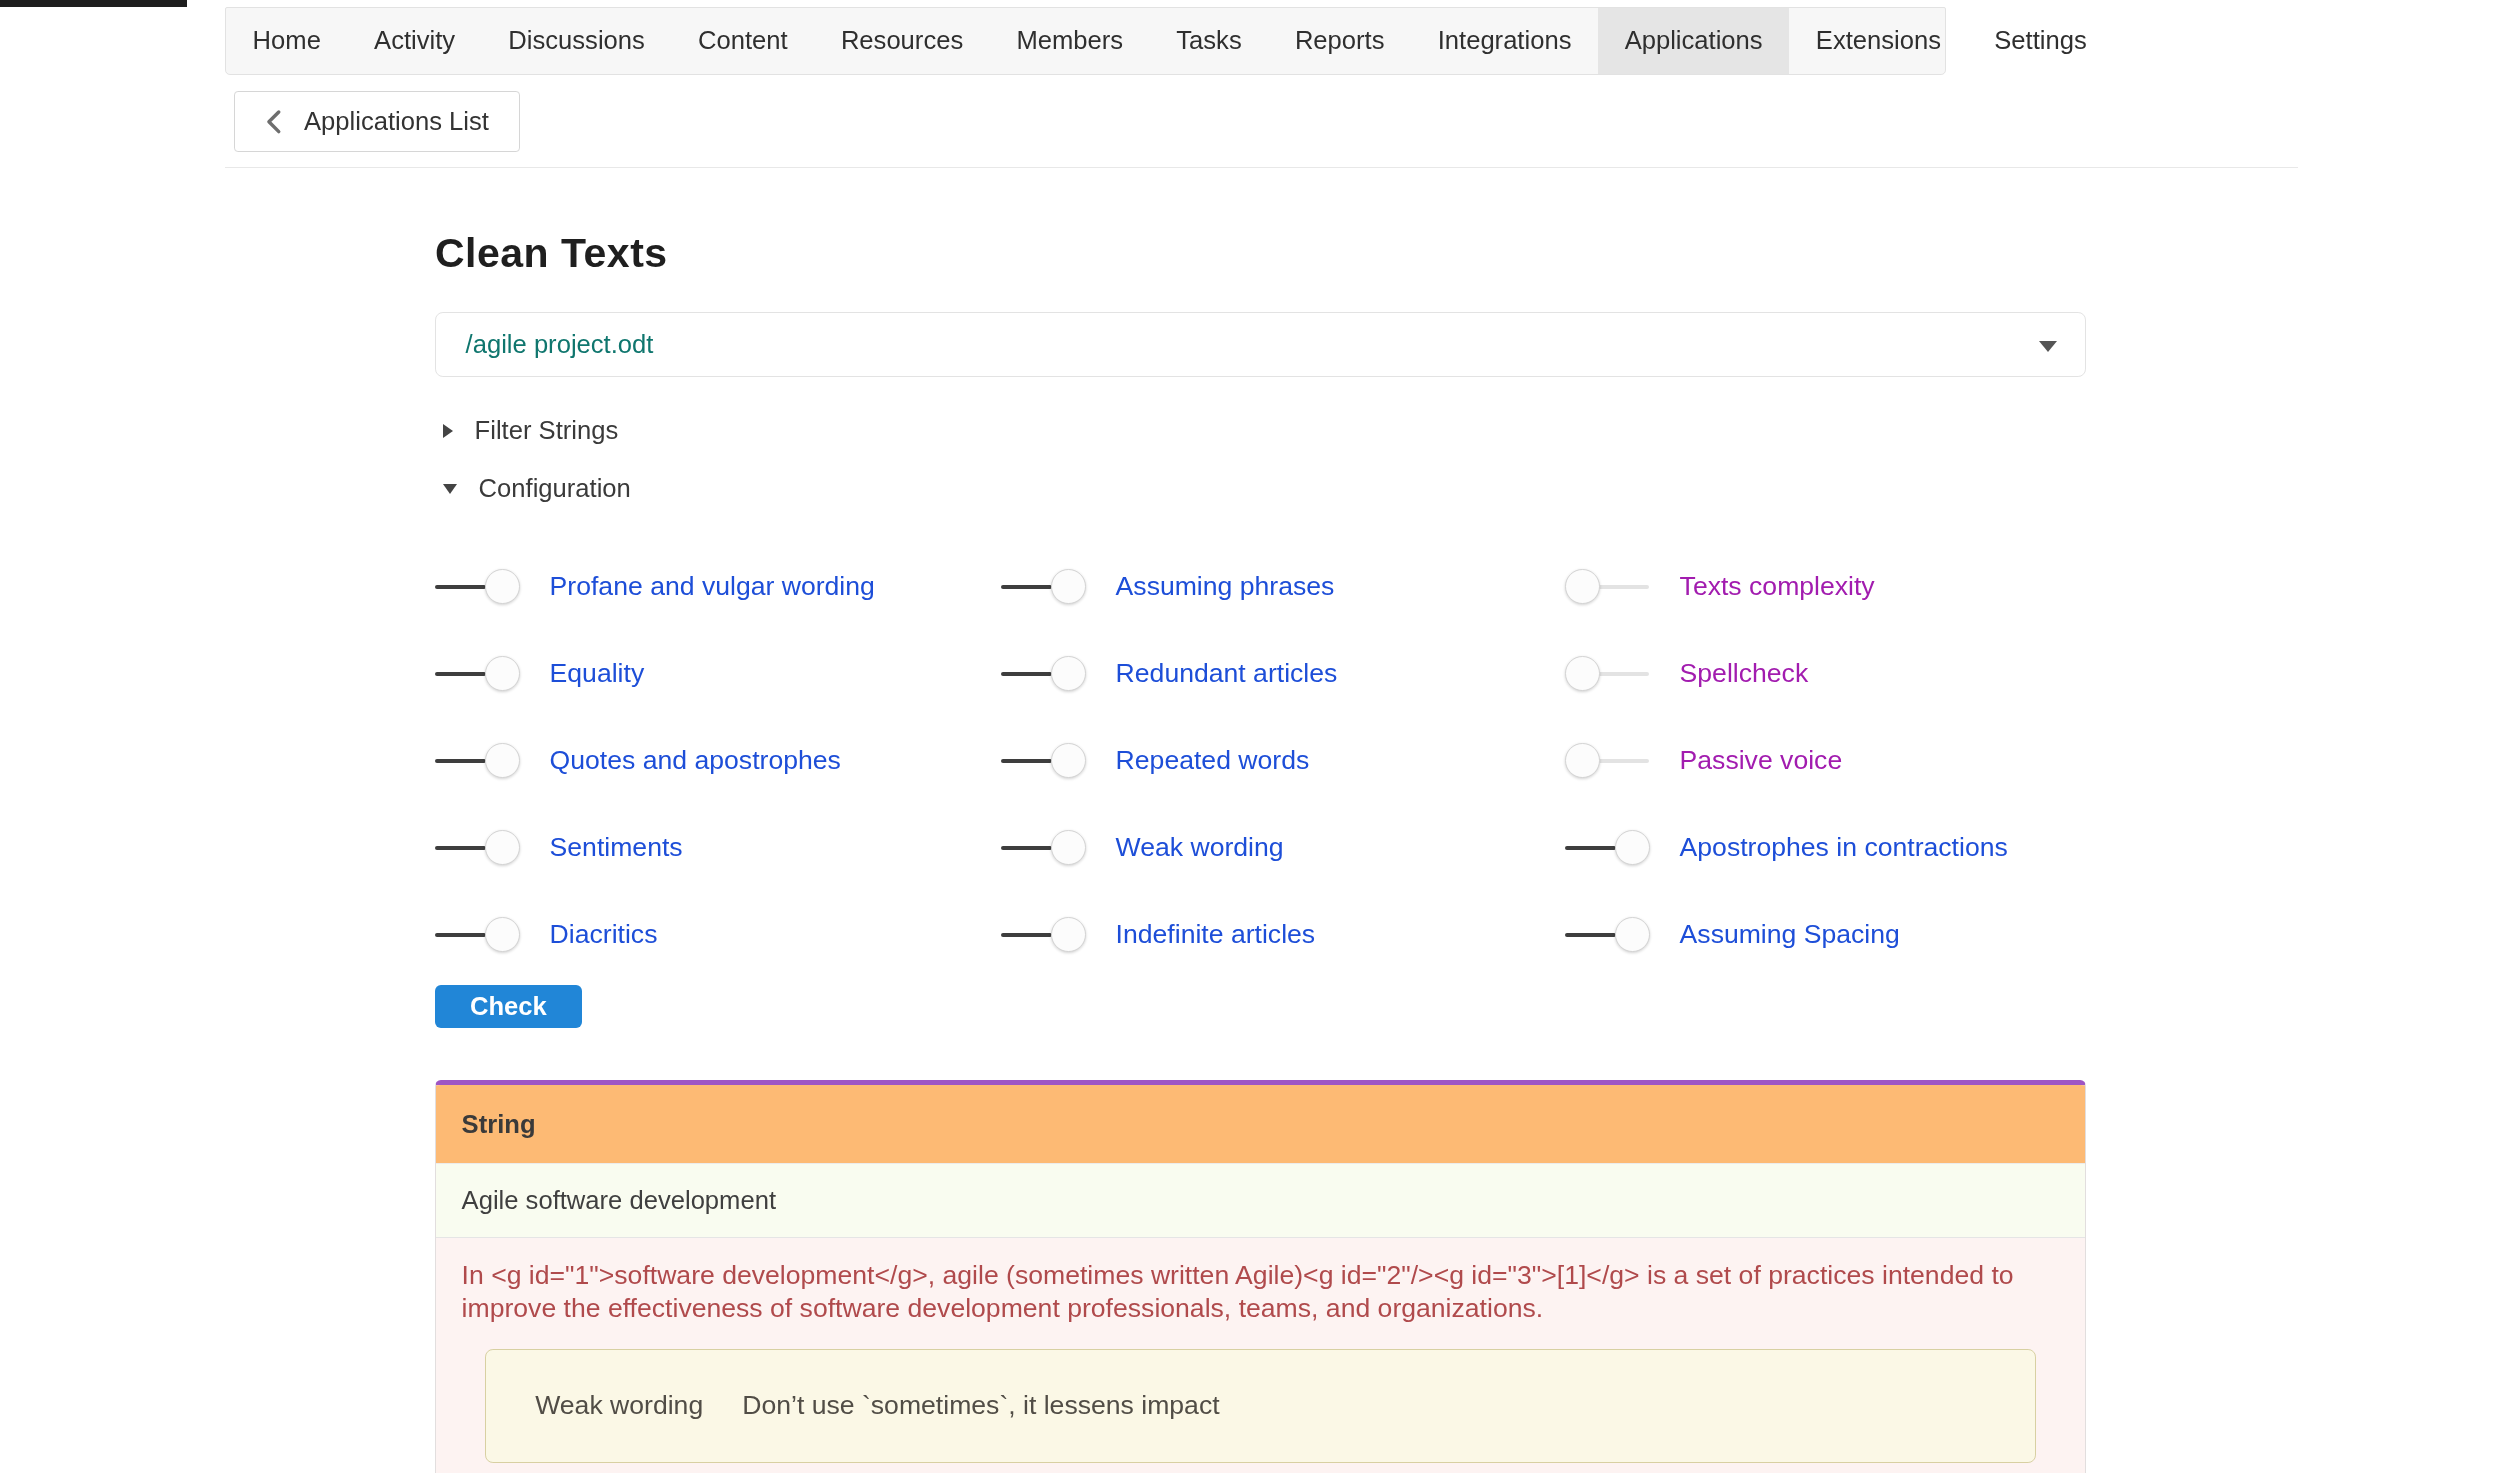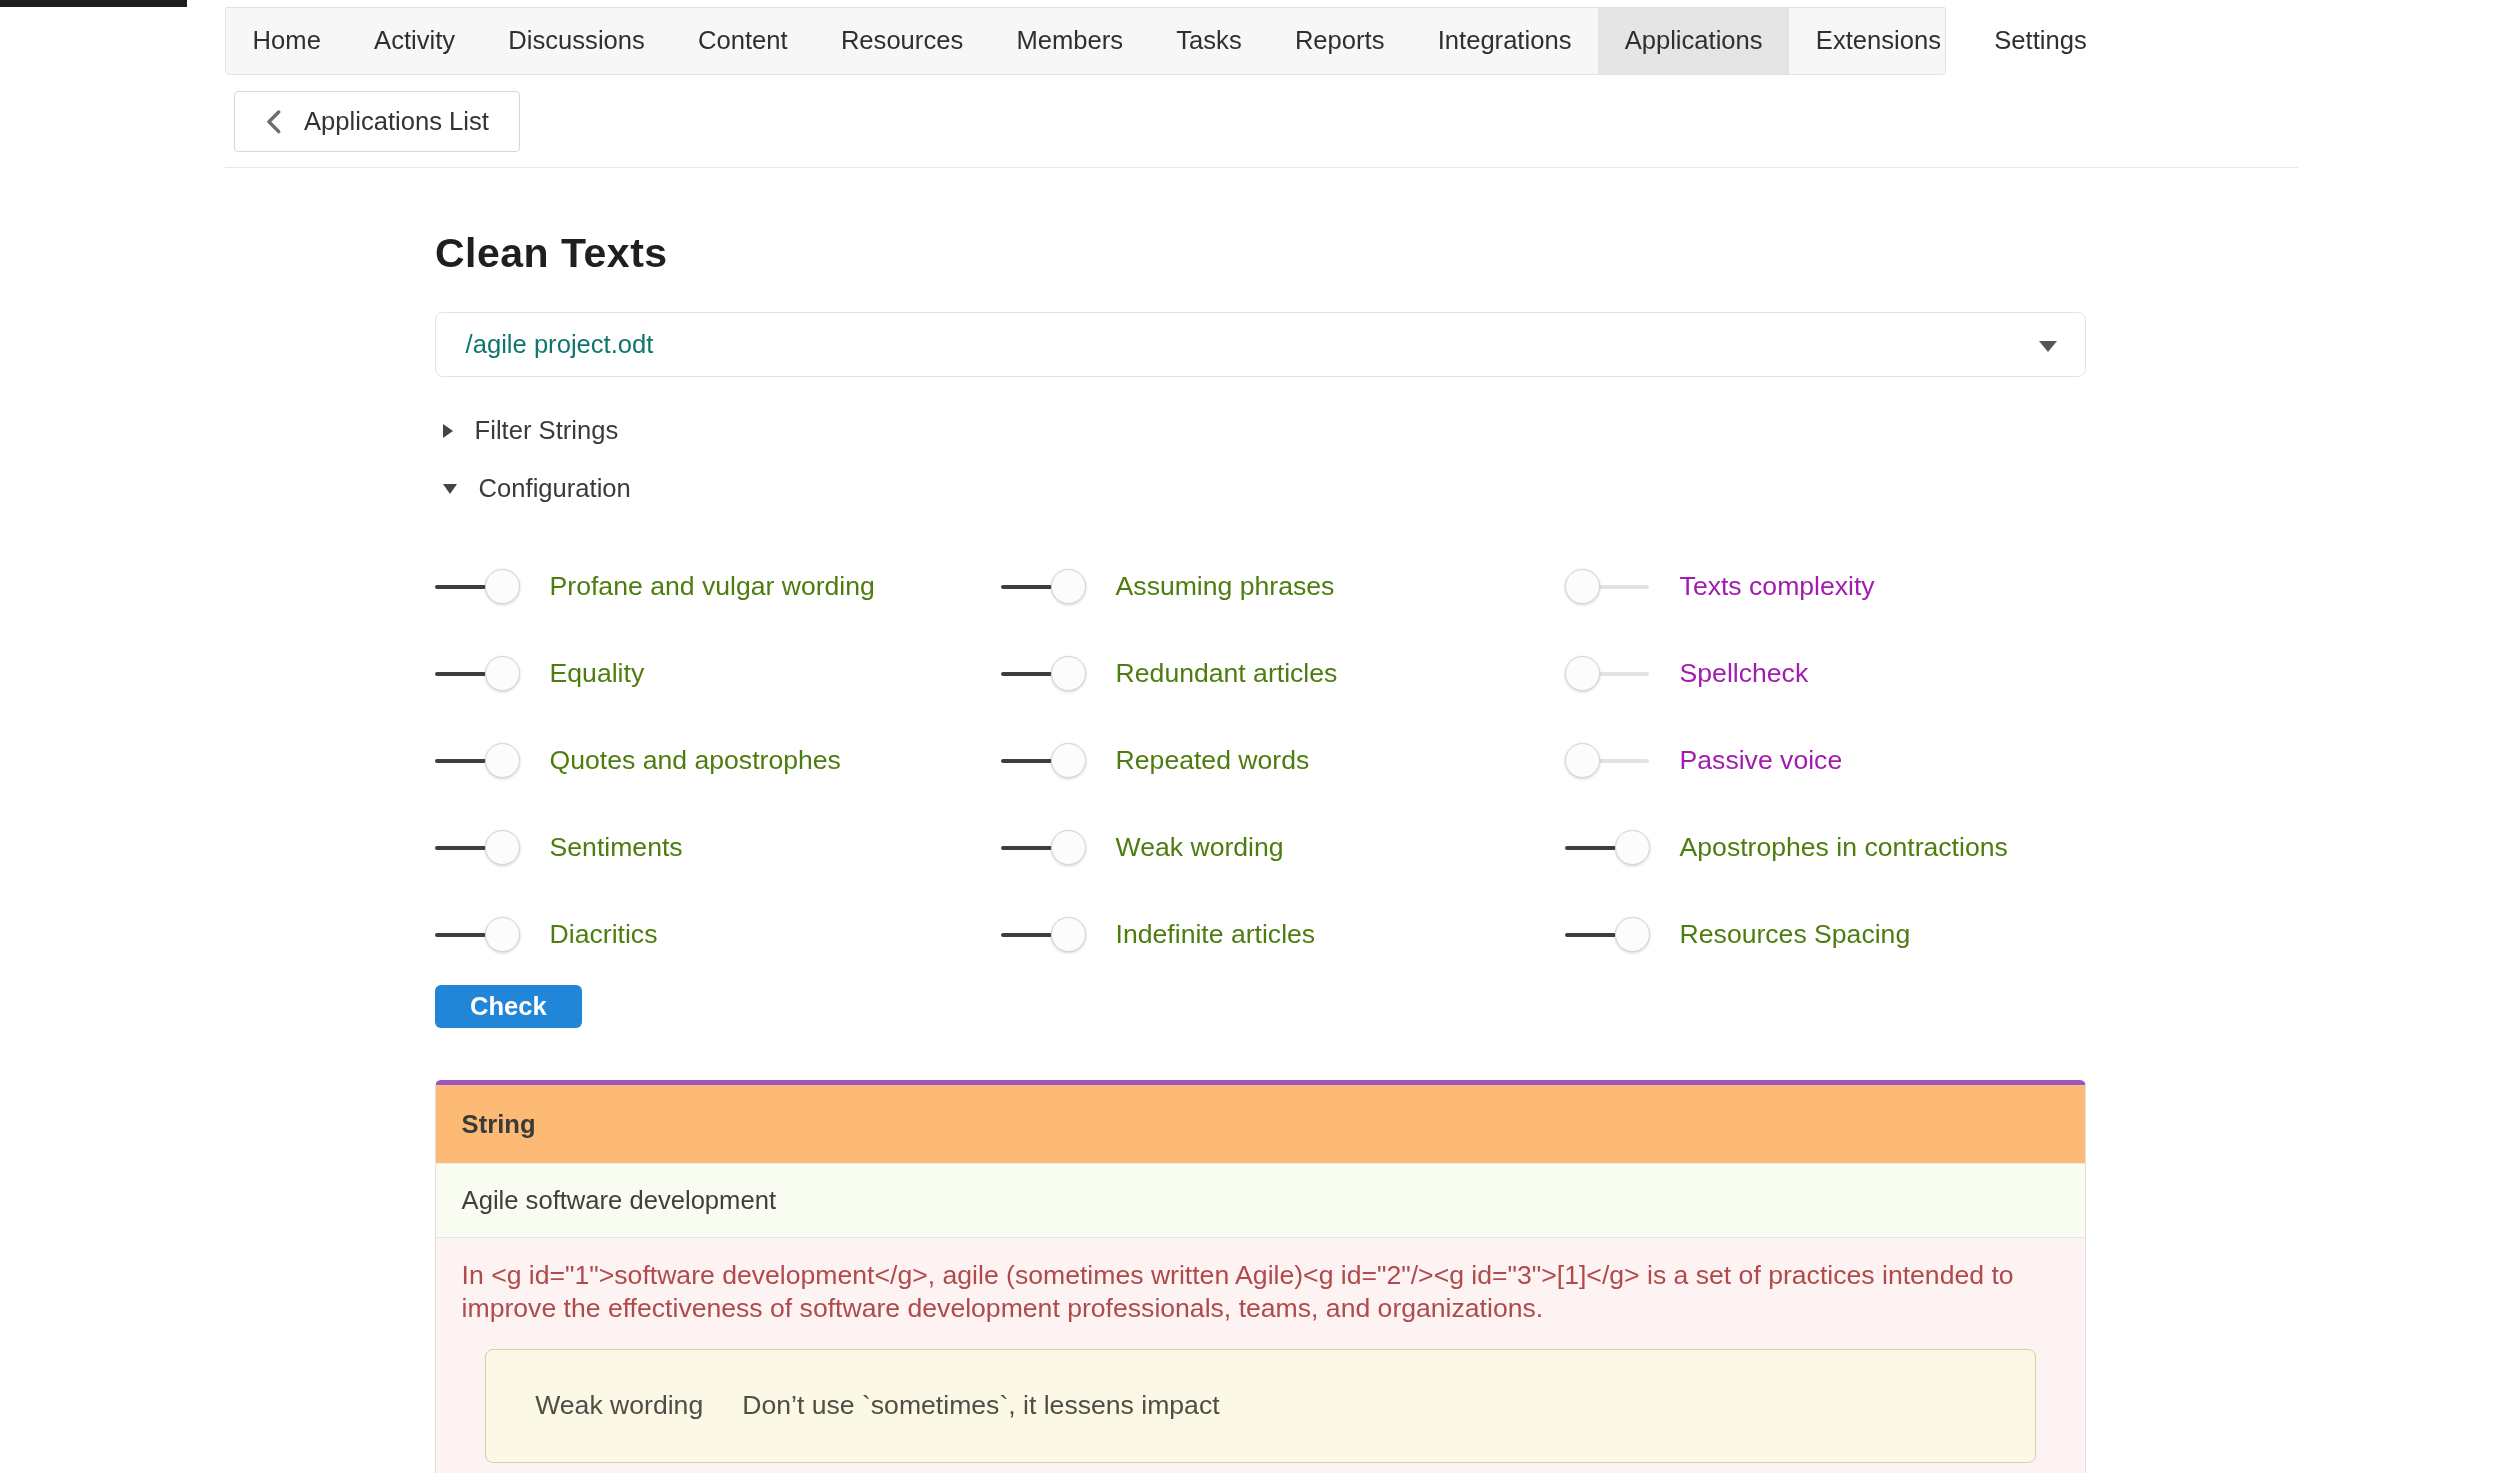--- a/index.html
+++ b/index.html
@@ -54,21 +54,21 @@
   .toggle-item { display:flex; align-items:center; }
   .toggle { position:relative; width:85px; height:35px; flex:0 0 85px; cursor:pointer; }
   .toggle .track { position:absolute; top:15.8px; height:3.9px; width:51px; border-radius:2px; background:#e3e3e3; }
   .toggle .knob  { position:absolute; top:0; width:35px; height:35px; border-radius:50%;
                    background:#fcfcfc; border:1px solid #d4d4d4; box-shadow:0 1px 3px rgba(0,0,0,.18); }
   .toggle-item .track { left:33px; }
   .toggle-item .knob  { left:0; }
   .toggle-item.on .track { left:0; background:#3e3e3e; }
   .toggle-item.on .knob  { left:auto; right:0; }
   .toggle-item .label { margin-left:29.6px; font-size:26.6px; color:#a21caf; }
-  .toggle-item.on .label { color:#4d7c0f;text-align:right; }
+  .toggle-item.on .label { color:#1d4ed8;text-align:right; }
 
   
   .check-btn { position:absolute; left:0; top:985px; height:43px; padding:0 35px;
                background:var(--accent_blue,#2186d7); color:#fff; font-size:25.6px; font-weight:700;
                border:none; border-radius:5.9px; display:flex; align-items:center; cursor:pointer;
                font-family:inherit; }
 
   
   .results { position:absolute; left:0; top:1080px; width:1651px; height:414px;
              border:1px solid #e2dede; border-top:5.9px solid var(--accent_purple,#9e55c4);
@@ -234,21 +234,21 @@
             <span class="track"></span>
             <span class="knob"></span>
           </span>
         <span class="label">Apostrophes in contractions</span>
       </div>
       <div class="toggle-item on">
         <span class="toggle">
             <span class="track"></span>
             <span class="knob"></span>
           </span>
-        <span class="label">Resources Spacing</span>
+        <span class="label">Assuming Spacing</span>
       </div>
 
     </div>
 
     <button class="check-btn">Check</button>
 
     <div class="results">
       <div class="hdr">String</div>
       <div class="string-row">Agile software development</div>
       <div class="diff-section">

